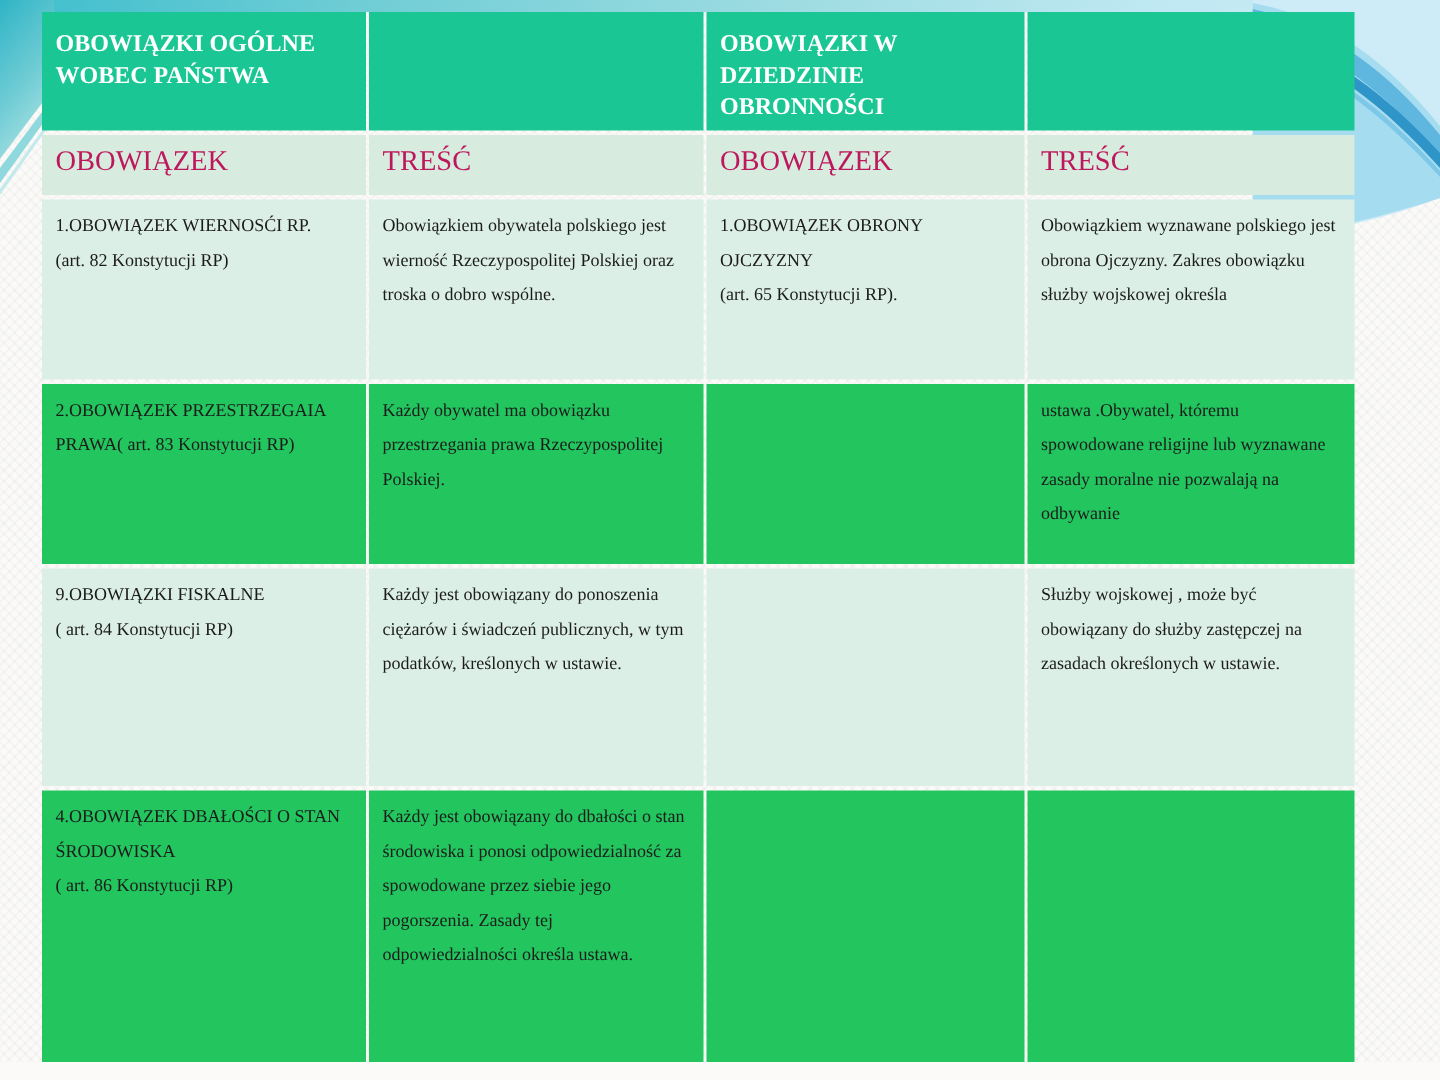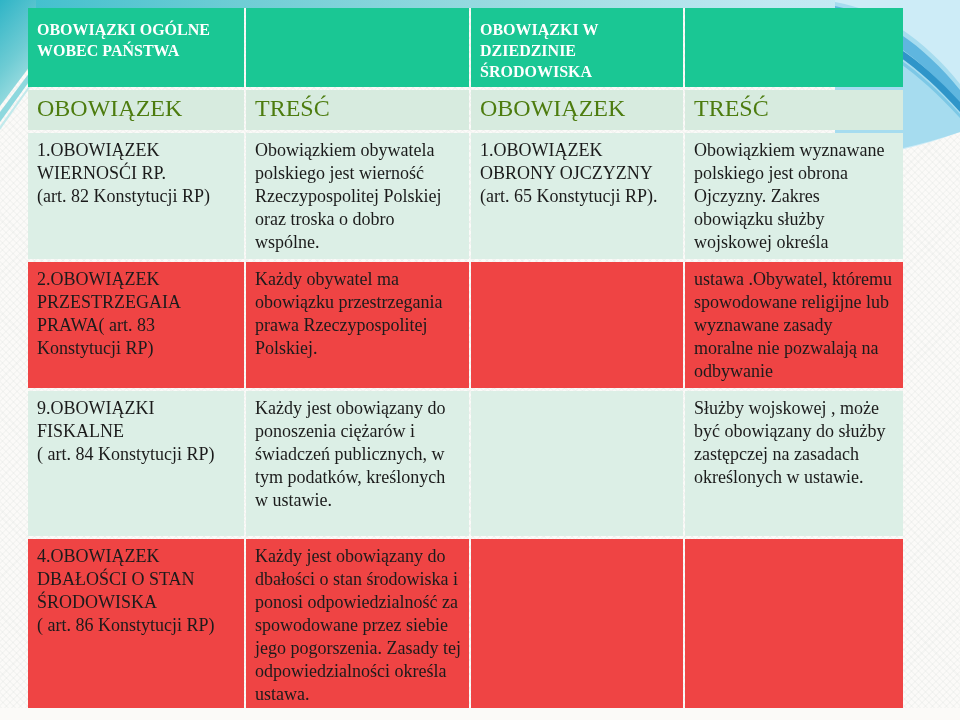--- a/index.html
+++ b/index.html
@@ -63,32 +63,32 @@
     background: #1ac794;
     color: #ffffff;
     font-weight: bold;
     font-size: 16px;
     line-height: 21px;
     height: 77px;
     padding-top: 11px;
   }
   tr.col-header-row td {
     background: #d7ebdf;
-    color: #4d7c0f;
-    font-size: 24px;
+    color: #be185d;
+    font-size: 19px;
     line-height: 24px;
     height: 40px;
   }
   tr.body-row td {
     color: #1b1b1b;
-    font-size: 18px;
+    font-size: 12px;
     line-height: 23px;
   }
   tr.band-light td { background: #dcefe6; }
-  tr.band-dark  td { background: #ef4444; }
+  tr.band-dark  td { background: #22c55e; }
   tr.row-1 td { height: 120px; }
   tr.row-2 td { height: 120px; }
   tr.row-3 td { height: 145px; }
   tr.row-4 td { height: 215px; }
 </style>
 </head>
 <body>
 
 <div class="slide">
   <div class="texture"></div>
@@ -119,21 +119,21 @@
     <colgroup>
       <col style="width:216px">
       <col style="width:223px">
       <col style="width:212px">
       <col style="width:218px">
     </colgroup>
     <tbody>
       <tr class="group-header-row">
         <td>OBOWIĄZKI OGÓLNE WOBEC PAŃSTWA</td>
         <td></td>
-        <td>OBOWIĄZKI W DZIEDZINIE ŚRODOWISKA</td>
+        <td>OBOWIĄZKI W DZIEDZINIE OBRONNOŚCI</td>
         <td></td>
       </tr>
       <tr class="col-header-row">
         <td>OBOWIĄZEK</td>
         <td>TREŚĆ</td>
         <td>OBOWIĄZEK</td>
         <td>TREŚĆ</td>
       </tr>
       <tr class="body-row band-light row-1">
         <td>1.OBOWIĄZEK WIERNOSĆI RP.

